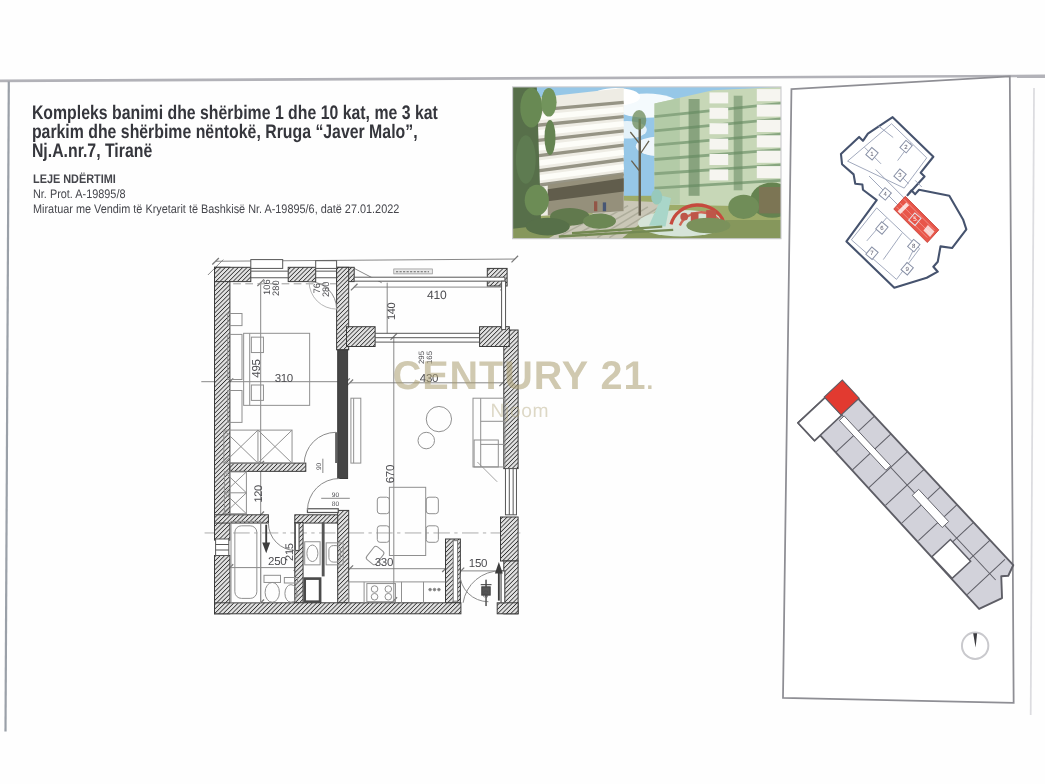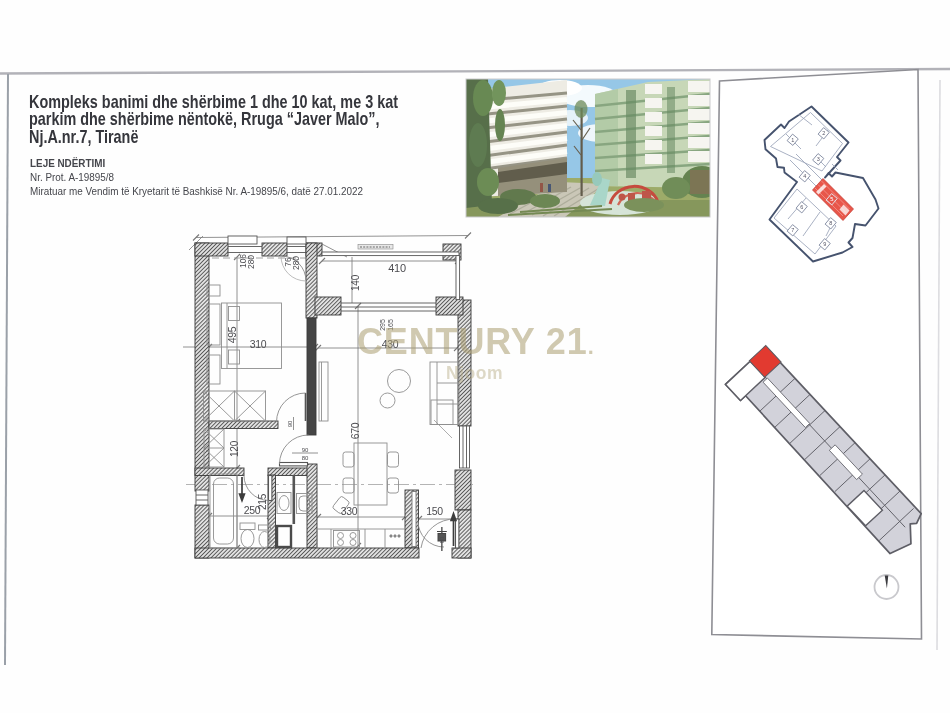--- a/index.html
+++ b/index.html
@@ -5,21 +5,21 @@
 html,body{margin:0;padding:0;}
 body{width:950px;height:713px;background:#fefefe;position:relative;overflow:hidden;
      font-family:"Liberation Sans",sans-serif;}
 .abs{position:absolute;}
 #hdr1{left:29px;top:93.5px;width:470px;font-size:17.8px;line-height:17.8px;font-weight:700;
       color:#35363c;transform:scaleX(0.81);transform-origin:0 0;letter-spacing:0px;white-space:nowrap;}
 #hdr2{left:30px;top:157px;width:470px;font-size:11.3px;line-height:13.9px;color:#45464c;
       transform:scaleX(0.875);transform-origin:0 0;white-space:nowrap;}
 #wm1{left:357px;top:321px;font-size:36.5px;font-weight:700;color:rgba(170,156,112,0.55);
      letter-spacing:0.9px;white-space:nowrap;transform:scaleX(0.985);transform-origin:0 0;}
-#wm2{left:446px;top:363px;font-size:17.5px;font-weight:700;color:rgba(182,170,130,0.45);
+#wm2{left:446px;top:363px;font-size:17.5px;font-weight:400;color:rgba(182,170,130,0.45);
      letter-spacing:0.5px;white-space:nowrap;}
 </style>
 </head>
 <body>
 <svg class="abs" style="left:0;top:0" width="950" height="713" viewBox="0 0 950 713">
 <defs>
 <pattern id="hz" width="2.8" height="2.8" patternUnits="userSpaceOnUse" patternTransform="rotate(45)">
   <rect width="2.8" height="2.8" fill="#e2e2e2"></rect>
   <line x1="0" y1="0" x2="0" y2="2.8" stroke="#303030" stroke-width="1.45"></line>
 </pattern>

